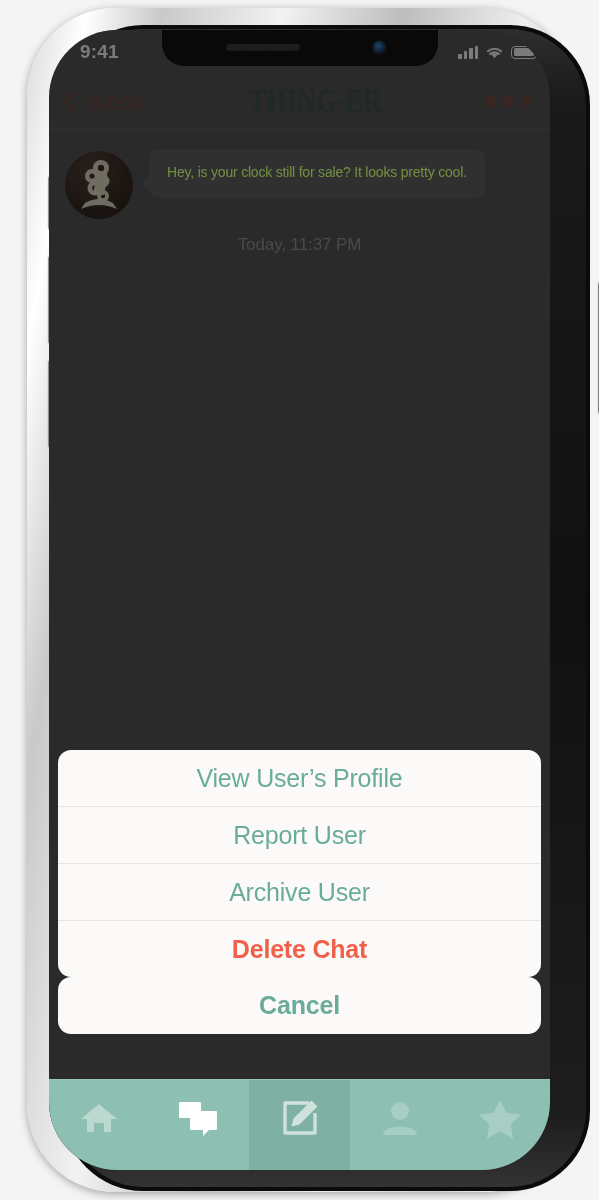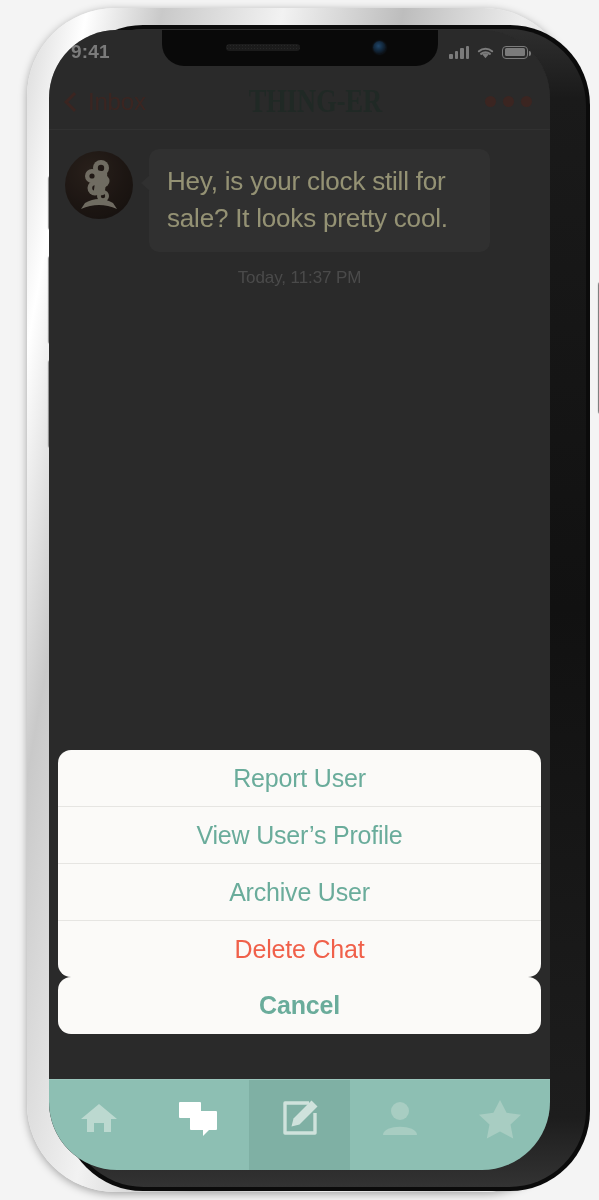--- a/index.html
+++ b/index.html
@@ -107,21 +107,21 @@
     width: 13px;
     height: 13px;
     border-radius: 50%;
     background: radial-gradient(circle at 42% 38%, #2b6fae 0%, #123a60 42%, #060d16 78%);
     box-shadow: 0 0 2px rgba(60,120,190,0.55);
   }
 
   
   .statusbar {
     position: absolute;
-    left: 0; top: 0;
+    left: 9px; top: 0;
     width: 100%;
     height: 44px;
     z-index: 35;
     display: flex;
     align-items: center;
     justify-content: space-between;
     padding: 0 22px;
     box-sizing: border-box;
     color: #d8d8d8;
   }
@@ -236,22 +236,22 @@
     margin-top: 2px;
   }
   .avatar .gearman { position: absolute; left: 0; top: 0; width: 100%; height: 100%; }
 
   .bubble {
     position: relative;
     max-width: 305px;
     background: #474747;
     border-radius: 10px;
     padding: 14px 18px 15px 18px;
-    color: #fef9c3;
-    font-size: 26px;
+    color: #bef264;
+    font-size: 14px;
     line-height: 1.42;
     letter-spacing: -0.2px;
   }
   .bubble.in { margin-left: 16px; }
   .bubble.in::before {
     content: "";
     position: absolute;
     left: -8px; top: 26px;
     width: 0; height: 0;
     border-top: 8px solid transparent;
@@ -302,21 +302,21 @@
     height: 56px;
     display: flex;
     align-items: center;
     justify-content: center;
     font-size: 25px;
     color: #6aac9b;
     letter-spacing: -0.2px;
     border-top: 1px solid #e6e5e2;
   }
   .sheet-item:first-child { border-top: none; }
-  .sheet-item.destructive { color: #f0604a; }
+  .sheet-item.destructive { color: #f0604a; font-weight: bold; }
   .sheet-cancel {
     height: 57px;
     background: #fbfaf8;
     border-radius: 13px;
     display: flex;
     align-items: center;
     justify-content: center;
     font-size: 25px;
     font-weight: 700;
     color: #6aac9b;
@@ -432,24 +432,24 @@
       <div class="gap-lg"></div>
 
 
     </div>
 
     <div class="dim"></div>
 
     <div class="sheet">
       <div class="sheet-group">
         <div class="sheet-item">
-          <span>Report User</span>
+          <span>View User’s Profile</span>
         </div>
         <div class="sheet-item">
-          <span>View User’s Profile</span>
+          <span>Report User</span>
         </div>
         <div class="sheet-item">
           <span>Archive User</span>
         </div>
         <div class="sheet-item destructive">
           <span>Delete Chat</span>
         </div>
       </div>
       <div class="sheet-cancel">
         <span>Cancel</span>

